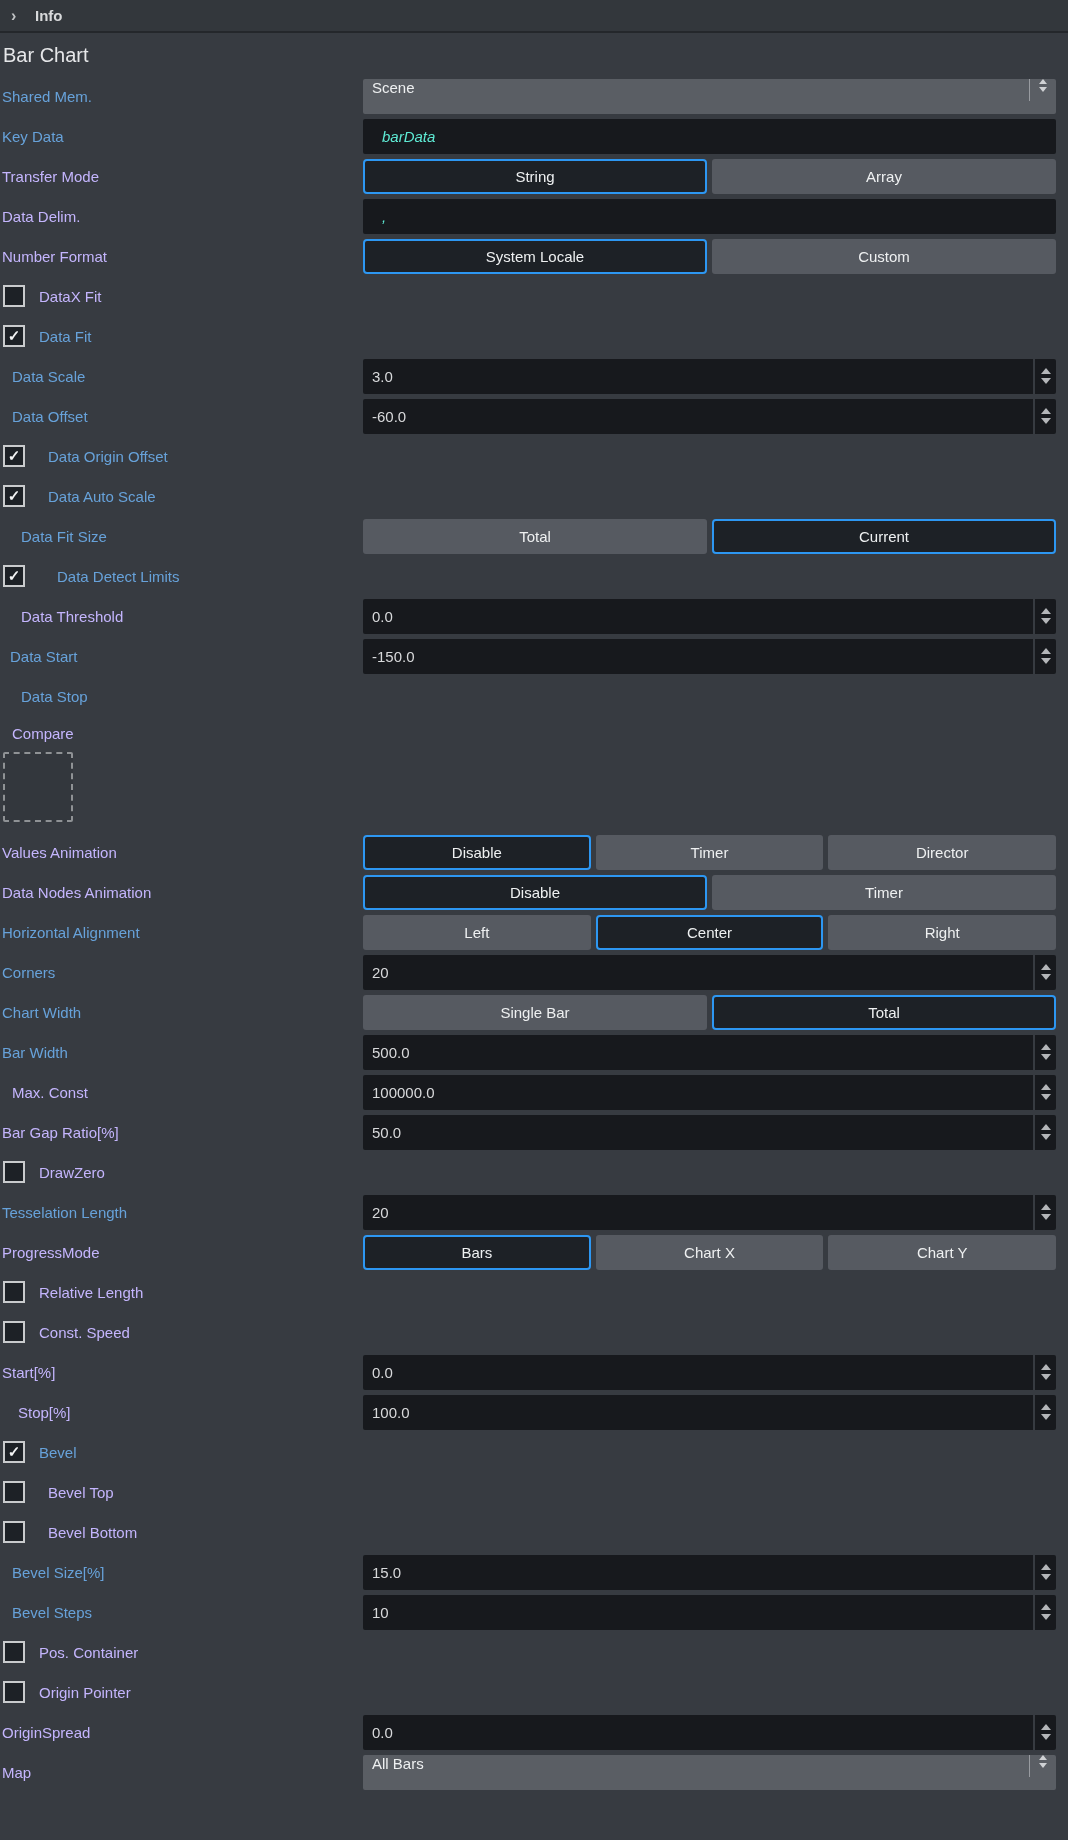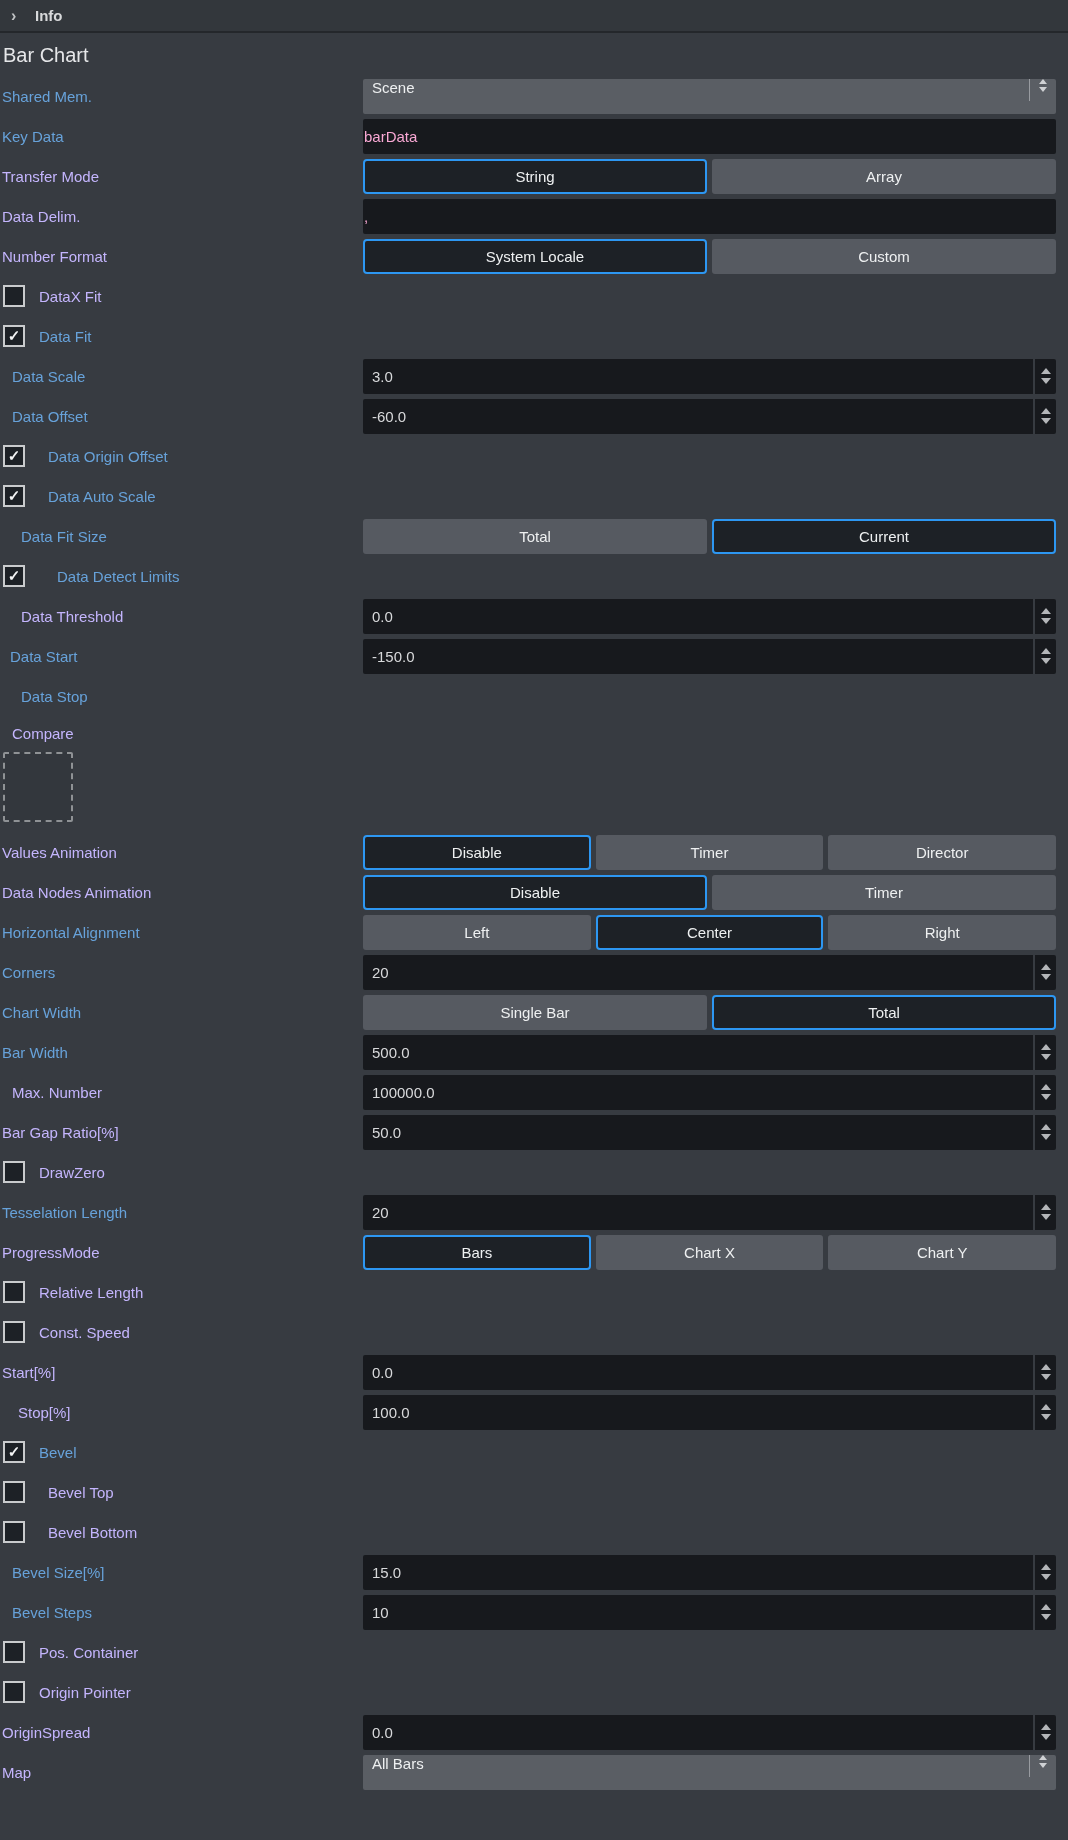--- a/index.html
+++ b/index.html
@@ -35,22 +35,22 @@
   .lbl.gray{color:#c4b5fd;}
   .ctlcol{flex:1;margin-right:12px;height:35px;display:flex;align-items:center;}
   
   .checkbox{
     width:18px;height:18px;border:2px solid #c9cbcd;background:#1d2126;
     margin-left:3px;display:flex;align-items:center;justify-content:center;flex-shrink:0;
   }
   .checkbox .mark{color:#f3f4f5;font-size:15px;font-weight:bold;line-height:1;margin-top:-1px;}
   
   .textinput{
-    flex:1;height:100%;background:#17191d;color:#f9a8d4;font-size:15px;
-    display:flex;align-items:center;padding-left:1px;border-radius:2px;box-sizing:border-box;
+    flex:1;height:100%;background:#17191d;color:#5eead4;font-size:15px;
+    display:flex;align-items:center;padding-left:19px;border-radius:2px;box-sizing:border-box;font-style:italic;
   }
   
   .numwrap{flex:1;height:100%;display:flex;}
   .numinput{
     flex:1;background:#17191d;color:#d8d9db;font-size:15px;
     display:flex;align-items:center;padding-left:9px;border-radius:2px 0 0 2px;
   }
   .spincol{
     width:21px;margin-left:2px;background:#17191d;border-radius:0 2px 2px 0;
     display:flex;flex-direction:column;align-items:center;justify-content:center;gap:4px;
@@ -382,21 +382,21 @@
           </div>
           <div class="spincol">
             <span class="tri-up"></span>
             <span class="tri-down"></span>
           </div>
         </div>
       </div>
     </div>
     <div class="row">
       <div class="lblcol">
-        <span class="lbl gray" style="padding-left: 12px;">Max. Number</span>
+        <span class="lbl gray" style="padding-left: 12px;">Max. Const</span>
       </div>
       <div class="ctlcol">
         <div class="numwrap">
           <div class="numinput">
             <span>100000.0</span>
           </div>
           <div class="spincol">
             <span class="tri-up"></span>
             <span class="tri-down"></span>
           </div>

